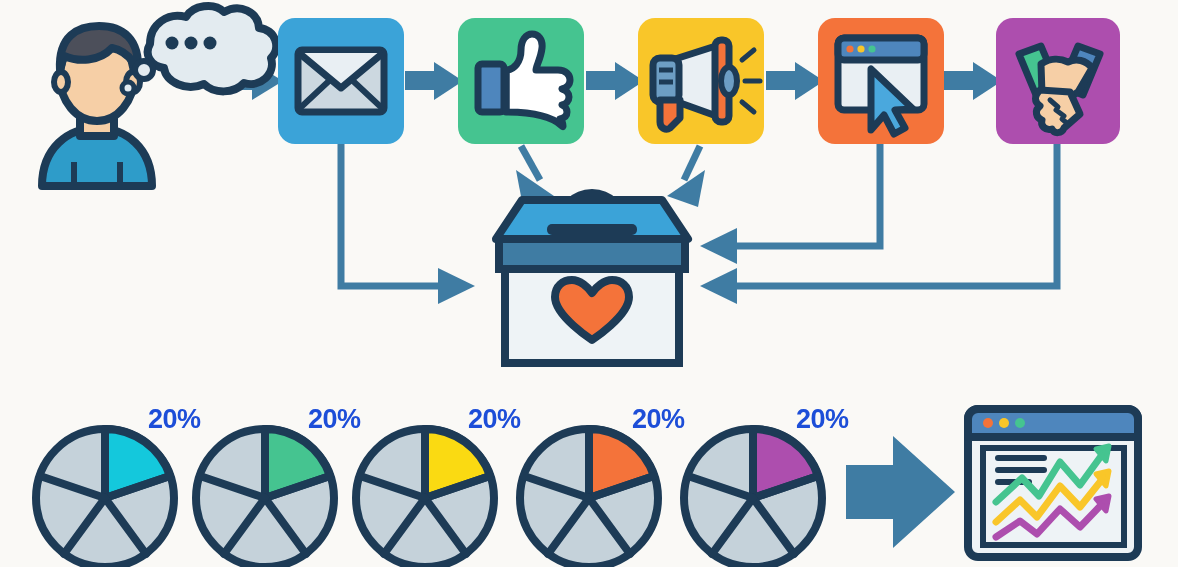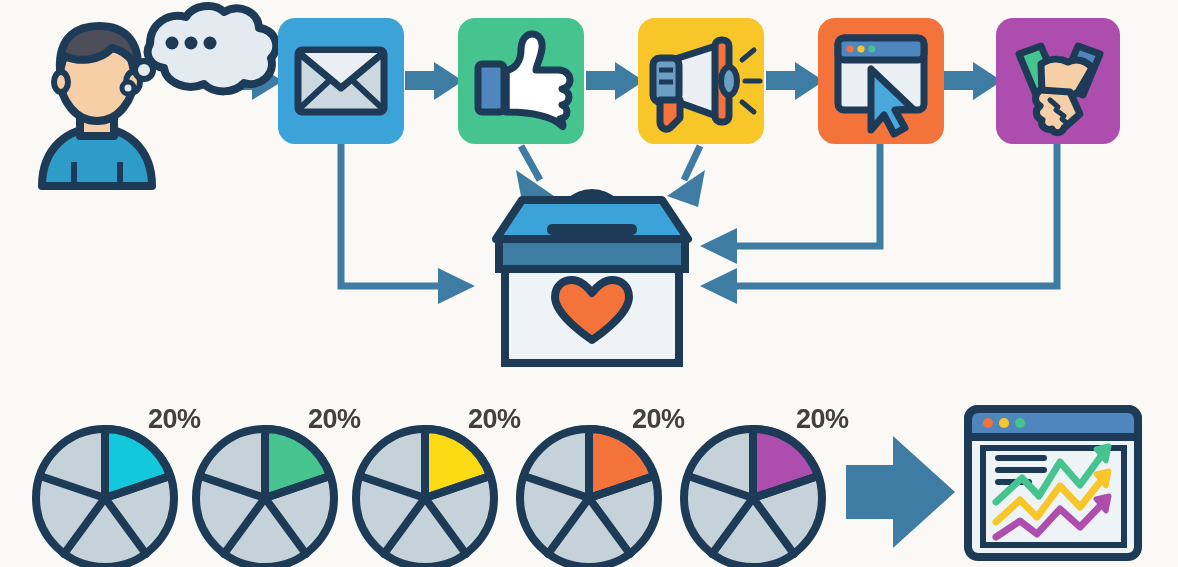--- a/index.html
+++ b/index.html
@@ -10,21 +10,21 @@
     overflow:hidden;
     position:relative;
   }
   #stage{position:absolute;inset:0;width:1178px;height:567px;}
   svg.layer{position:absolute;left:0;top:0;width:1178px;height:567px;}
   .pct{
     position:absolute;
     font-family:"Liberation Sans", sans-serif;
     font-weight:bold;
     font-size:27px;
-    color:#404040;
+    color:#1d4ed8;
     letter-spacing:-0.5px;
     white-space:nowrap;
   }
 </style>
 </head>
 <body>
 
 <div id="stage">
 
   <svg class="layer" viewBox="0 0 1178 567">

